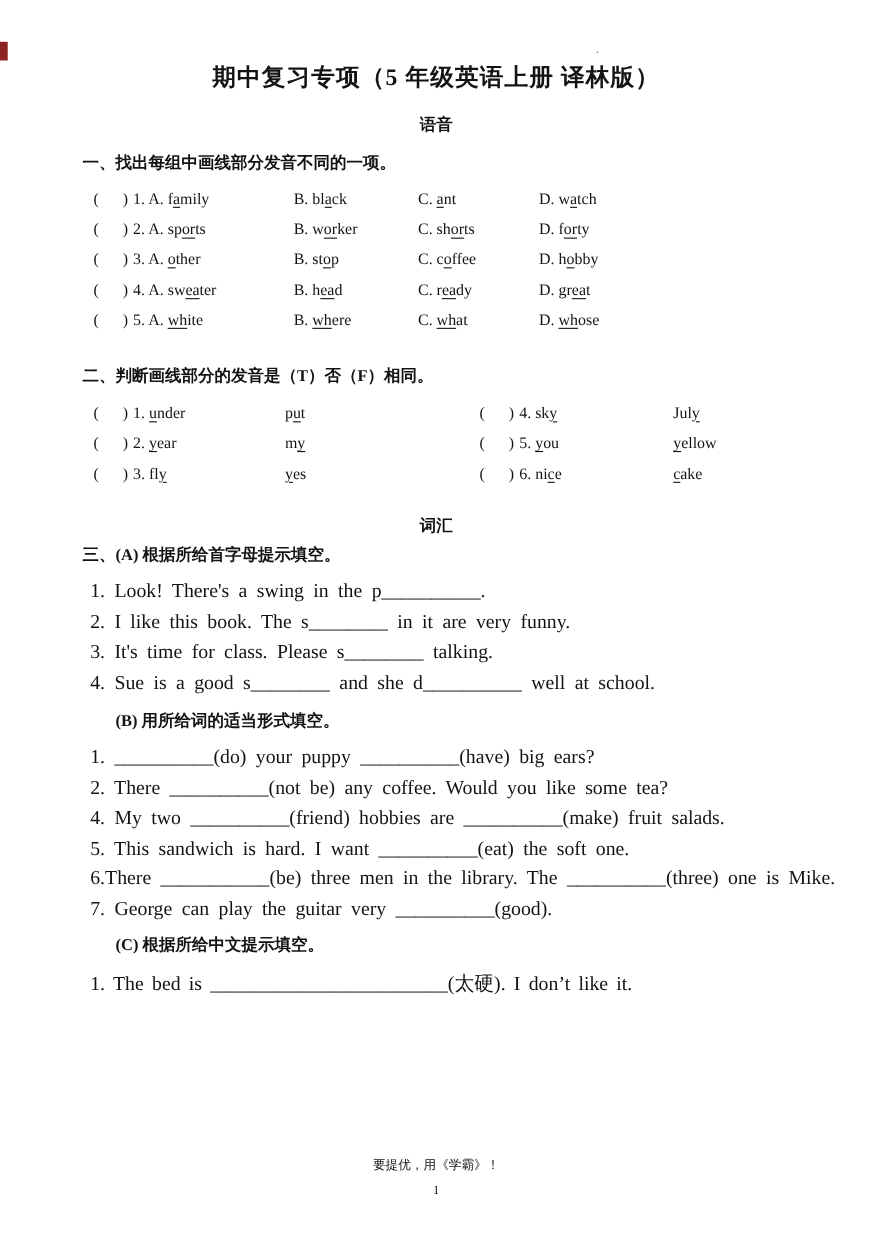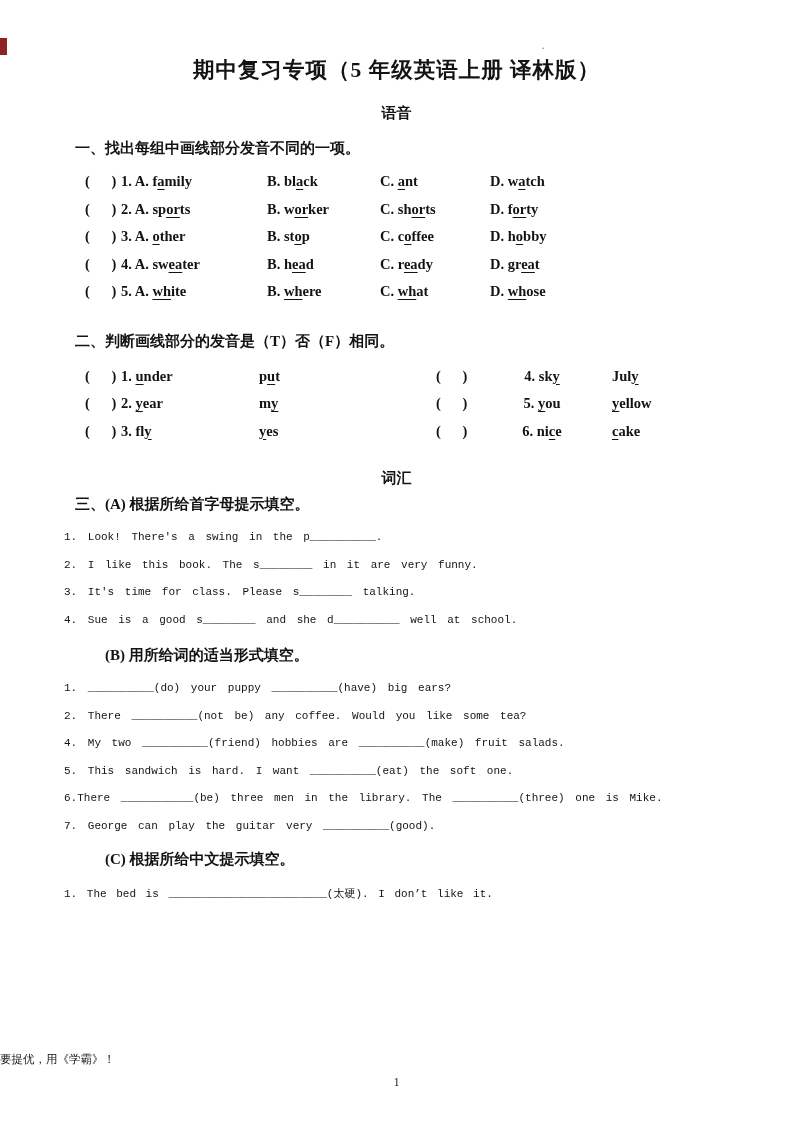--- a/index.html
+++ b/index.html
@@ -23,48 +23,48 @@
   .sec-head{
     text-align:center;font-weight:bold;font-size:15px;
   }
   .sec-head.phon{margin-top:20px;}
   .sec-head.vocab{margin-top:24px;}
   .part-head{
     margin:16px 0 0 75px;
     font-weight:bold;font-size:15px;
   }
   .part-head.inner{margin-left:105px;}
-  .rows{margin-top:10px;font-weight:bold;}
+  .rows{margin-top:10px;}
   .row1,.row2{
     margin-left:85px;height:27.5px;line-height:27.5px;
     font-size:14.5px;white-space:nowrap;
   }
   .paren{display:inline-block;width:36px;white-space:pre;}
   .opt{display:inline-block;vertical-align:top;}
   .opt.c0{width:146px;}
   .opt.c1{width:113px;}
   .opt.c2{width:110px;}
   .num{display:inline;}
   .p2w1,.p2w2{display:inline-block;vertical-align:top;}
   .p2w1.l{width:138px;}
   .p2w2.l{width:177px;}
-  .p2w1.r{width:140px;text-align:center;}
+  .p2w1.r{width:140px;}
   .ul{text-decoration:underline;text-underline-offset:3px;}
   .qlines{margin-top:10px;}
   .qline{
-    margin-left:64px;height:27.5px;line-height:27.5px;
-    font-size:11px;word-spacing:4px;white-space:nowrap;font-family:Liberation Mono, monospace;
+    margin-left:82px;height:27.5px;line-height:27.5px;
+    font-size:18px;word-spacing:4px;white-space:nowrap;
   }
   .qlines.cpart .qline{height:31px;line-height:31px;word-spacing:3px;}
   .head-b{margin-top:12px;}
   .head-c{margin-top:10px;}
   .rows.r2{margin-top:12px;}
   .footer{
     position:absolute;left:0;top:1052px;width:100%;
-    font-size:11.5px;
+    text-align:center;font-size:11.5px;
   }
   .pagenum{
     position:absolute;left:0;top:1076px;width:100%;
     text-align:center;font-size:11.5px;
   }
 </style>
 </head>
 <body>
 
 <div class="page">

